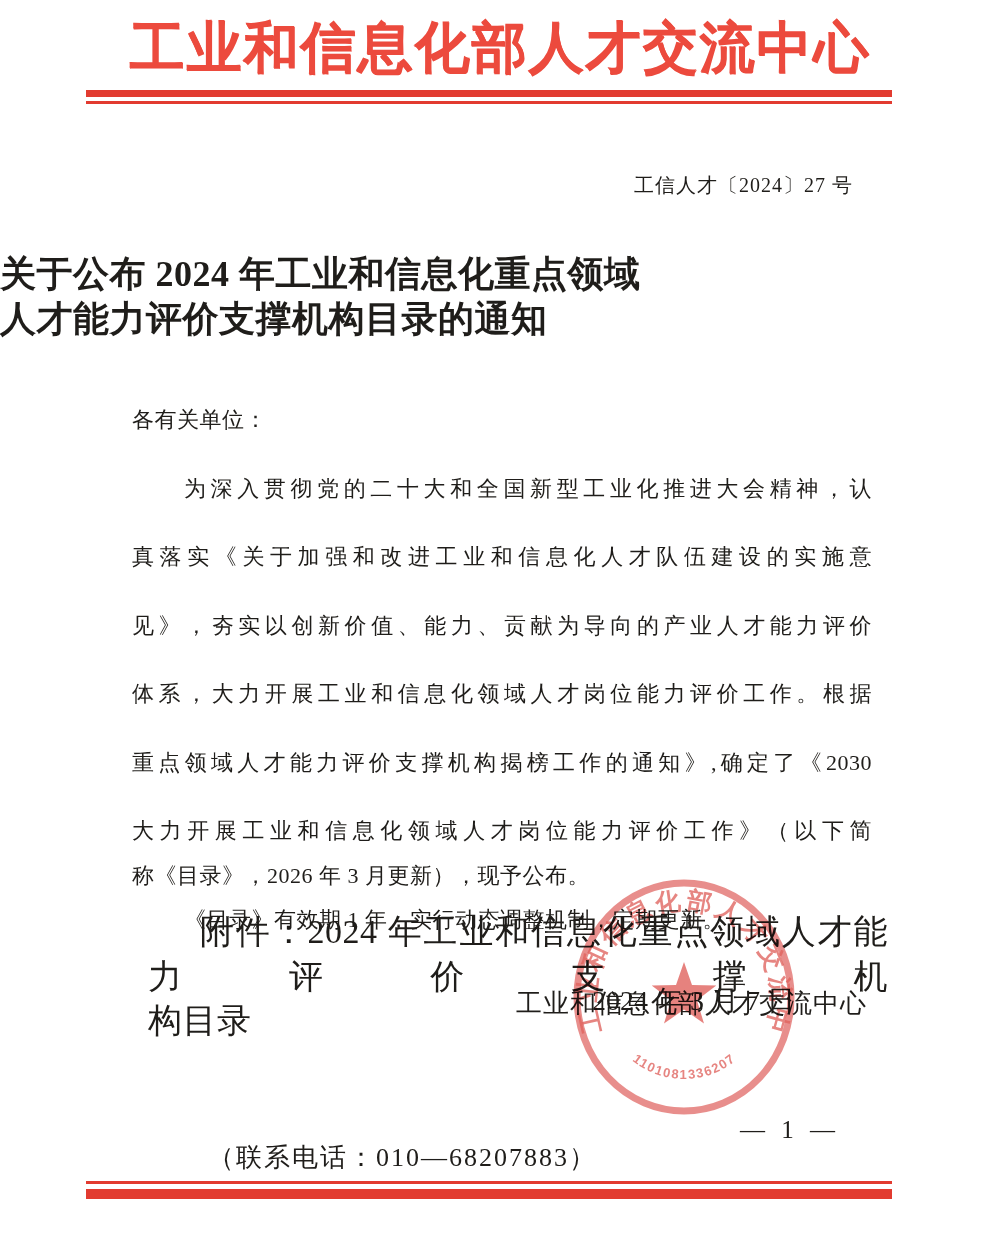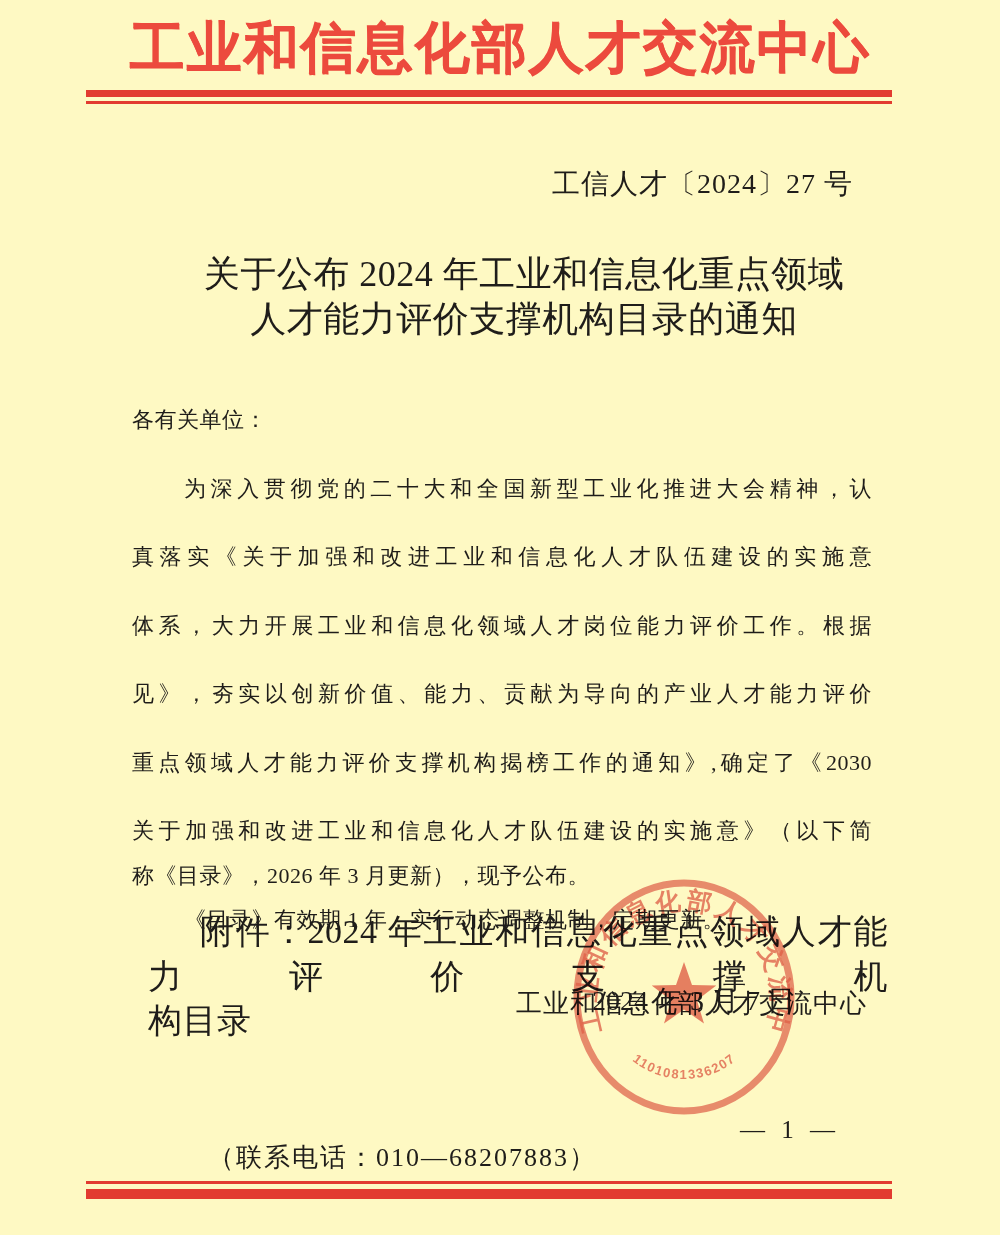--- a/index.html
+++ b/index.html
@@ -1,21 +1,21 @@
 <!DOCTYPE html>
 <html><head>
 <meta charset="utf-8">
 <style>
   * { margin:0; padding:0; box-sizing:border-box; }
   html,body { background:#e9e9e9; }
   .page {
     position:relative;
     width:1000px; height:1235px;
     margin:0 auto;
-    background:#fef9c3;
+    background:#ffffff;
     font-family:"Liberation Serif","DejaVu Serif",serif;
     color:#1f1d1a;
     overflow:hidden;
   }
   
   .org-header {
     position:absolute; left:0; right:0; top:12px;
     text-align:center;
     font-size:55px; line-height:72px;
     font-weight:700;
@@ -23,32 +23,30 @@
     color:#ec4a3d;
     text-shadow:0.5px 0.5px 0 #ec4a3d;
   }
   .rule { position:absolute; left:86px; right:108px; background:#e23b30; }
   .rule-top-thick    { top:90px;   height:7px;  }
   .rule-top-thin     { top:101px;  height:3px;  }
   .rule-bottom-thin  { top:1181px; height:3px;  }
   .rule-bottom-thick { top:1189px; height:10px; }
   
   .doc-number {
-    position:absolute; top:165px; right:147px;
-    font-size:28px; letter-spacing:1px;
+    position:absolute; top:172px; right:147px;
+    font-size:20px; letter-spacing:1px;
     white-space:nowrap;
   }
   
   .doc-title {
     position:absolute; left:0; right:0; top:252px;
-    text-align:center;
     font-size:36px; line-height:45px;
-    font-weight:400;
+    font-weight:700;
     letter-spacing:0.5px;
-    margin-left:48px;
   }
   
   .body-block {
     position:absolute; left:132px; width:740px; top:398px;
     font-size:22px; line-height:44.5px;
     letter-spacing:0.5px;
   }
   .attachment-block {
     position:absolute; left:148px; width:740px; top:886px;
     font-size:34px; line-height:44.5px;
@@ -89,24 +87,24 @@
 
   <div class="doc-title">
     <div>关于公布 2024 年工业和信息化重点领域</div>
     <div>人才能力评价支撑机构目录的通知</div>
   </div>
 
   <div class="body-block">
     <div class="bline">各有关单位：</div>
     <div class="bline fill indent">为深入贯彻党的二十大和全国新型工业化推进大会精神，认</div>
     <div class="bline fill">真落实《关于加强和改进工业和信息化人才队伍建设的实施意</div>
+    <div class="bline fill">见》，夯实以创新价值、能力、贡献为导向的产业人才能力评价</div>
     <div class="bline fill">体系，大力开展工业和信息化领域人才岗位能力评价工作。根据</div>
-    <div class="bline fill">见》，夯实以创新价值、能力、贡献为导向的产业人才能力评价</div>
     <div class="bline fill">重点领域人才能力评价支撑机构揭榜工作的通知》,确定了《2030</div>
-    <div class="bline fill">关于加强和改进工业和信息化人才队伍建设的实施意》（以下简</div>
+    <div class="bline fill">大力开展工业和信息化领域人才岗位能力评价工作》（以下简</div>
     <div class="bline">称《目录》，2026 年 3 月更新），现予公布。</div>
     <div class="bline indent">《目录》有效期 1 年，实行动态调整机制，定期更新。</div>
   </div>
 
   <div class="attachment-block">
     <div class="bline fill indent">附件：2024 年工业和信息化重点领域人才能力评价支撑机</div>
     <div class="bline">构目录</div>
   </div>
 
   <div class="sig-org">工业和信息化部人才交流中心</div>

